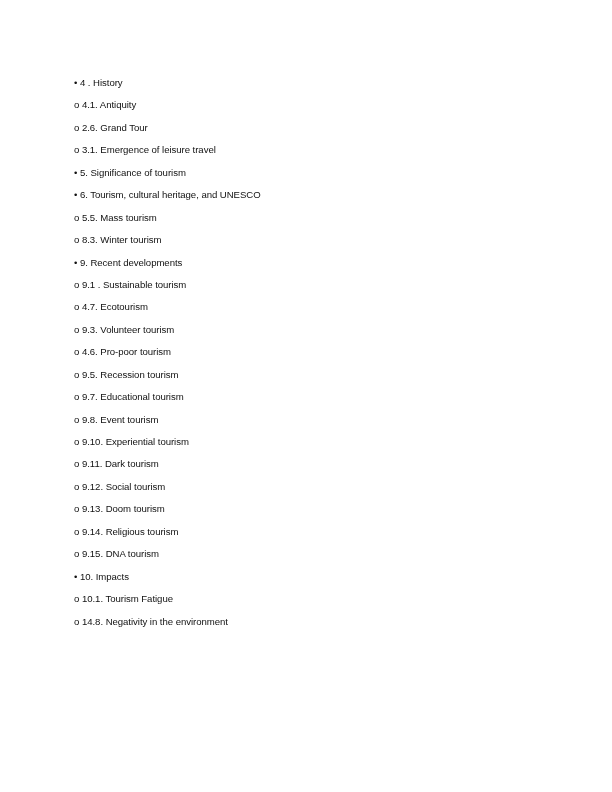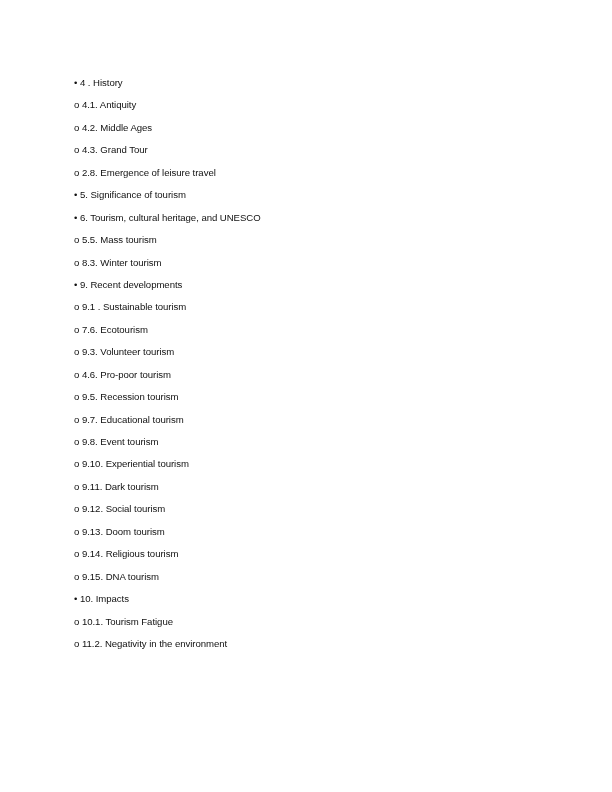--- a/index.html
+++ b/index.html
@@ -42,38 +42,37 @@
       display: inline-block;
     }
   </style>
 </head>
 <body>
 
 <div class="page">
   <ul class="outline">
     <li class="line"><span class="marker">•</span> <span>4 . History</span></li>
     <li class="line"><span class="marker">o</span> <span>4.1. Antiquity</span></li>
-    <li class="line"><span class="marker">o</span> <span>4.2. Middle Ages</span></li>
-    <li class="line"><span class="marker">o</span> <span>4.3. Grand Tour</span></li>
-    <li class="line"><span class="marker">o</span> <span>2.8. Emergence of leisure travel</span></li>
+    <li class="line"><span class="marker">o</span> <span>2.6. Grand Tour</span></li>
+    <li class="line"><span class="marker">o</span> <span>3.1. Emergence of leisure travel</span></li>
     <li class="line"><span class="marker">•</span> <span>5. Significance of tourism</span></li>
     <li class="line"><span class="marker">•</span> <span>6. Tourism, cultural heritage, and UNESCO</span></li>
     <li class="line"><span class="marker">o</span> <span>5.5. Mass tourism</span></li>
     <li class="line"><span class="marker">o</span> <span>8.3. Winter tourism</span></li>
     <li class="line"><span class="marker">•</span> <span>9. Recent developments</span></li>
     <li class="line"><span class="marker">o</span> <span>9.1 . Sustainable tourism</span></li>
-    <li class="line"><span class="marker">o</span> <span>7.6. Ecotourism</span></li>
+    <li class="line"><span class="marker">o</span> <span>4.7. Ecotourism</span></li>
     <li class="line"><span class="marker">o</span> <span>9.3. Volunteer tourism</span></li>
     <li class="line"><span class="marker">o</span> <span>4.6. Pro-poor tourism</span></li>
     <li class="line"><span class="marker">o</span> <span>9.5. Recession tourism</span></li>
     <li class="line"><span class="marker">o</span> <span>9.7. Educational tourism</span></li>
     <li class="line"><span class="marker">o</span> <span>9.8. Event tourism</span></li>
     <li class="line"><span class="marker">o</span> <span>9.10. Experiential tourism</span></li>
     <li class="line"><span class="marker">o</span> <span>9.11. Dark tourism</span></li>
     <li class="line"><span class="marker">o</span> <span>9.12. Social tourism</span></li>
     <li class="line"><span class="marker">o</span> <span>9.13. Doom tourism</span></li>
     <li class="line"><span class="marker">o</span> <span>9.14. Religious tourism</span></li>
     <li class="line"><span class="marker">o</span> <span>9.15. DNA tourism</span></li>
     <li class="line"><span class="marker">•</span> <span>10. Impacts</span></li>
     <li class="line"><span class="marker">o</span> <span>10.1. Tourism Fatigue</span></li>
-    <li class="line"><span class="marker">o</span> <span>11.2. Negativity in the environment</span></li>
+    <li class="line"><span class="marker">o</span> <span>14.8. Negativity in the environment</span></li>
   </ul>
 </div>
 
 </body></html>

